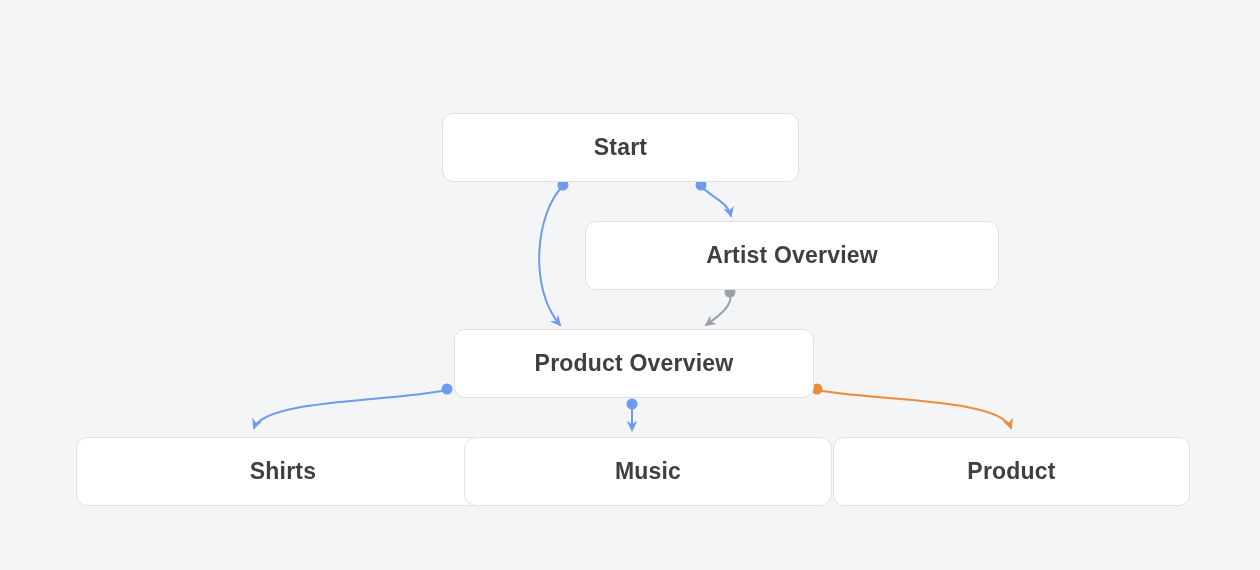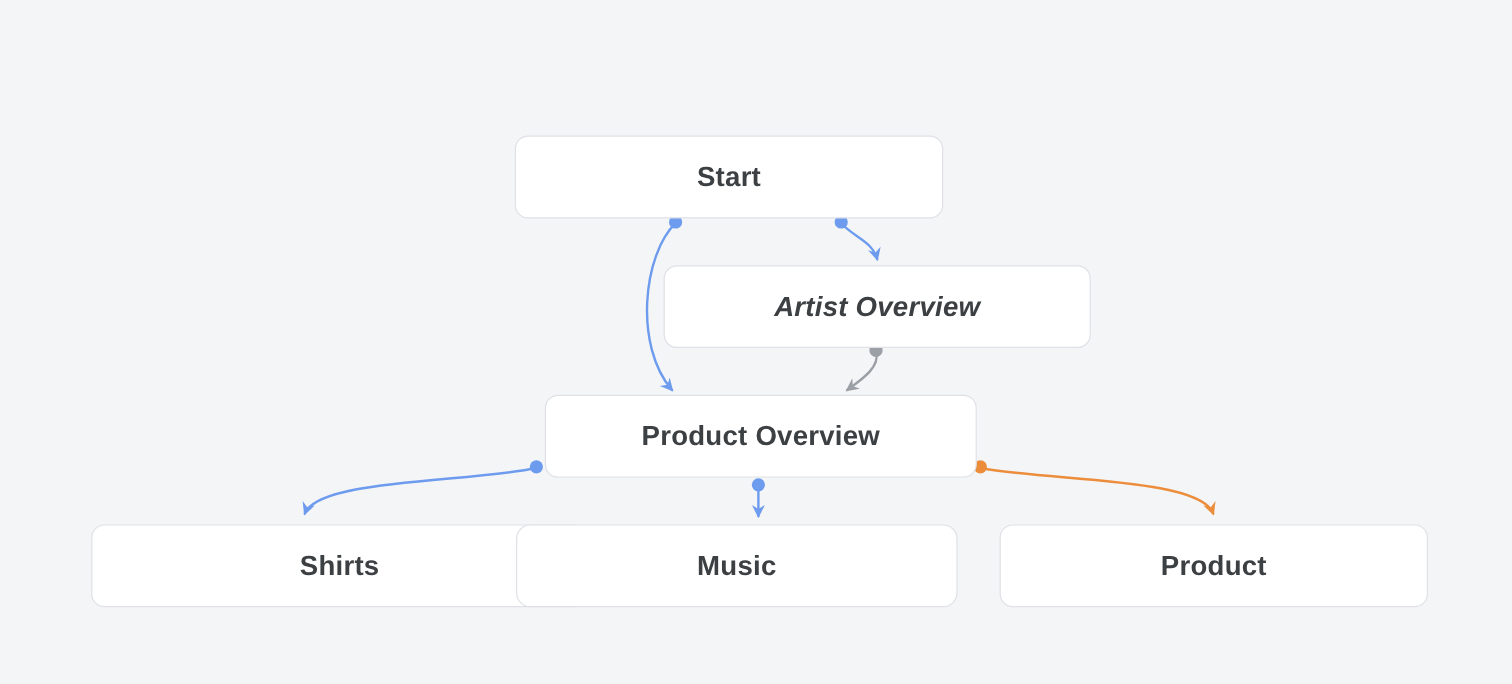--- a/index.html
+++ b/index.html
@@ -84,37 +84,37 @@
       <path class="edge-path" d="M632,405 L632,430" marker-end="url(#ah-blue)" stroke="#6d9bee"></path>
       <circle cx="632" cy="404" r="5.5" fill="#6d9bee"></circle>
     </g>
 
     <g>
       <path class="edge-path" d="M817,390 C875,401 1000,398 1011,428" marker-end="url(#ah-orange)" stroke="#ec8d3c"></path>
       <circle cx="817" cy="389" r="5.5" fill="#ec8d3c"></circle>
     </g>
   </svg>
 
-  <div class="node" style="left:429px; top:113px; width:357px;">
+  <div class="node" style="left:442px; top:113px; width:357px;">
     <span class="node-label">Start</span>
   </div>
 
-  <div class="node" style="left:553px; top:221px; width:356px;font-style:italic;">
+  <div class="node" style="left:585px; top:221px; width:414px;">
     <span class="node-label">Artist Overview</span>
   </div>
 
   <div class="node" style="left:454px; top:329px; width:360px;">
     <span class="node-label">Product Overview</span>
   </div>
 
   <div class="node" style="left:76px; top:437px; width:414px;">
     <span class="node-label">Shirts</span>
   </div>
 
-  <div class="node" style="left:430px; top:437px; width:368px;border-radius:12px;">
+  <div class="node" style="left:464px; top:437px; width:368px;border-radius:12px;">
     <span class="node-label">Music</span>
   </div>
 
   <div class="node" style="left:833px; top:437px; width:357px;">
     <span class="node-label">Product</span>
   </div>
 
 </div>
 
 </body></html>

